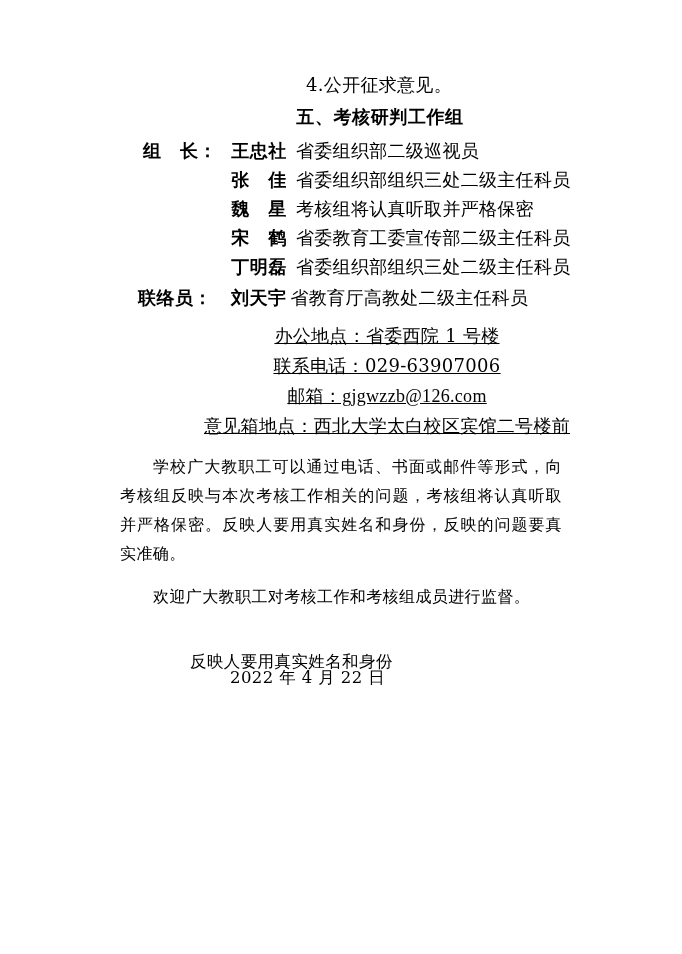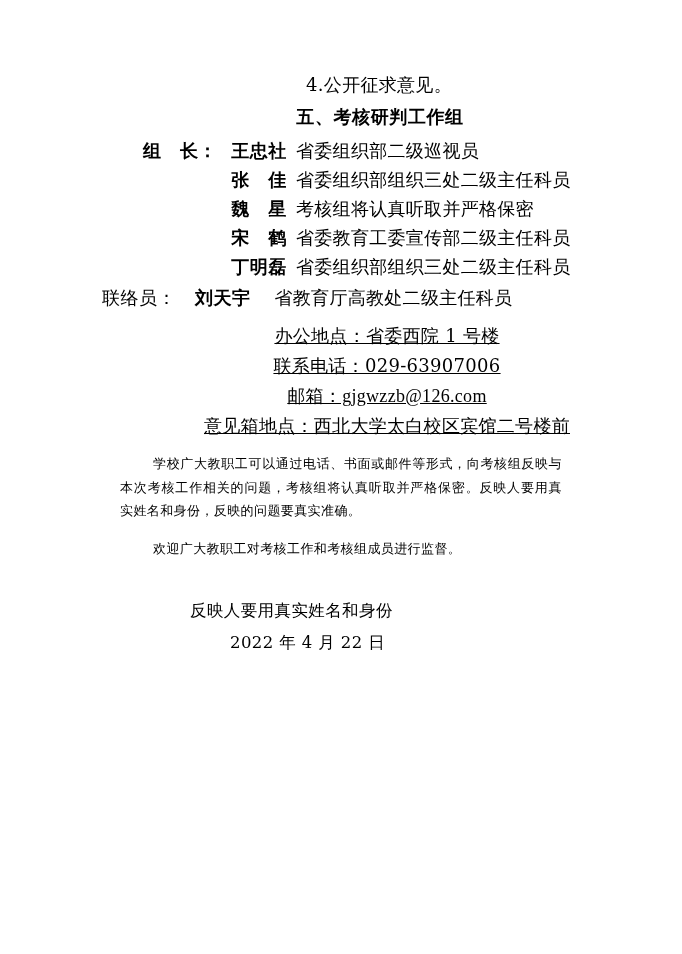--- a/index.html
+++ b/index.html
@@ -72,73 +72,73 @@
   .title {
     white-space: pre;
     letter-spacing: 0.3px;
   }
   .liaison-row {
     display: flex;
     align-items: baseline;
     margin-top: 13px;
   }
   .liaison-label {
-    font-weight: normal;
-    margin-left: 42px;
+    font-weight: bold;
+    margin-left: 78px;
     white-space: pre;
     letter-spacing: 0.5px;
   }
   .liaison-name {
     font-weight: bold;
     margin-left: 19px;
     white-space: pre;
     letter-spacing: 0.5px;
   }
   .liaison-title {
-    margin-left: 24px;
+    margin-left: 4px;
     white-space: pre;
   }
   .contact-block {
     margin-top: 20px;
   }
   .contact-line {
     margin: 0 0 0 92px;
     padding-top: 12px;
     white-space: pre;
     letter-spacing: 0.3px;
     text-decoration: underline;
   }
   .contact-line.first {
     padding-top: 0;
   }
   .para {
     margin: 17px 60px 0 60px;
     text-indent: 33px;
-    font-size: 13px;
+    font-size: 16px;
     line-height: 1.82;
     text-align: justify;
     letter-spacing: 0.4px;
   }
   .para.second {
     margin-top: 14px;
   }
   .signature {
     margin-top: 42px;
     text-align: center;
     padding-right: 10px;
   }
   .sign-line {
     margin-left: 130px;
     text-align: left;
     white-space: pre;
     letter-spacing: 0.4px;
   }
   .sign-date {
     margin-left: 170px;
-    margin-top: 16px;
+    margin-top: 0;
     text-align: left;
     white-space: pre;
     letter-spacing: 0.4px;
   }
   .email {
     font-family: "Liberation Serif", "DejaVu Serif", serif;
   }
 </style>
 </head>
 <body>

